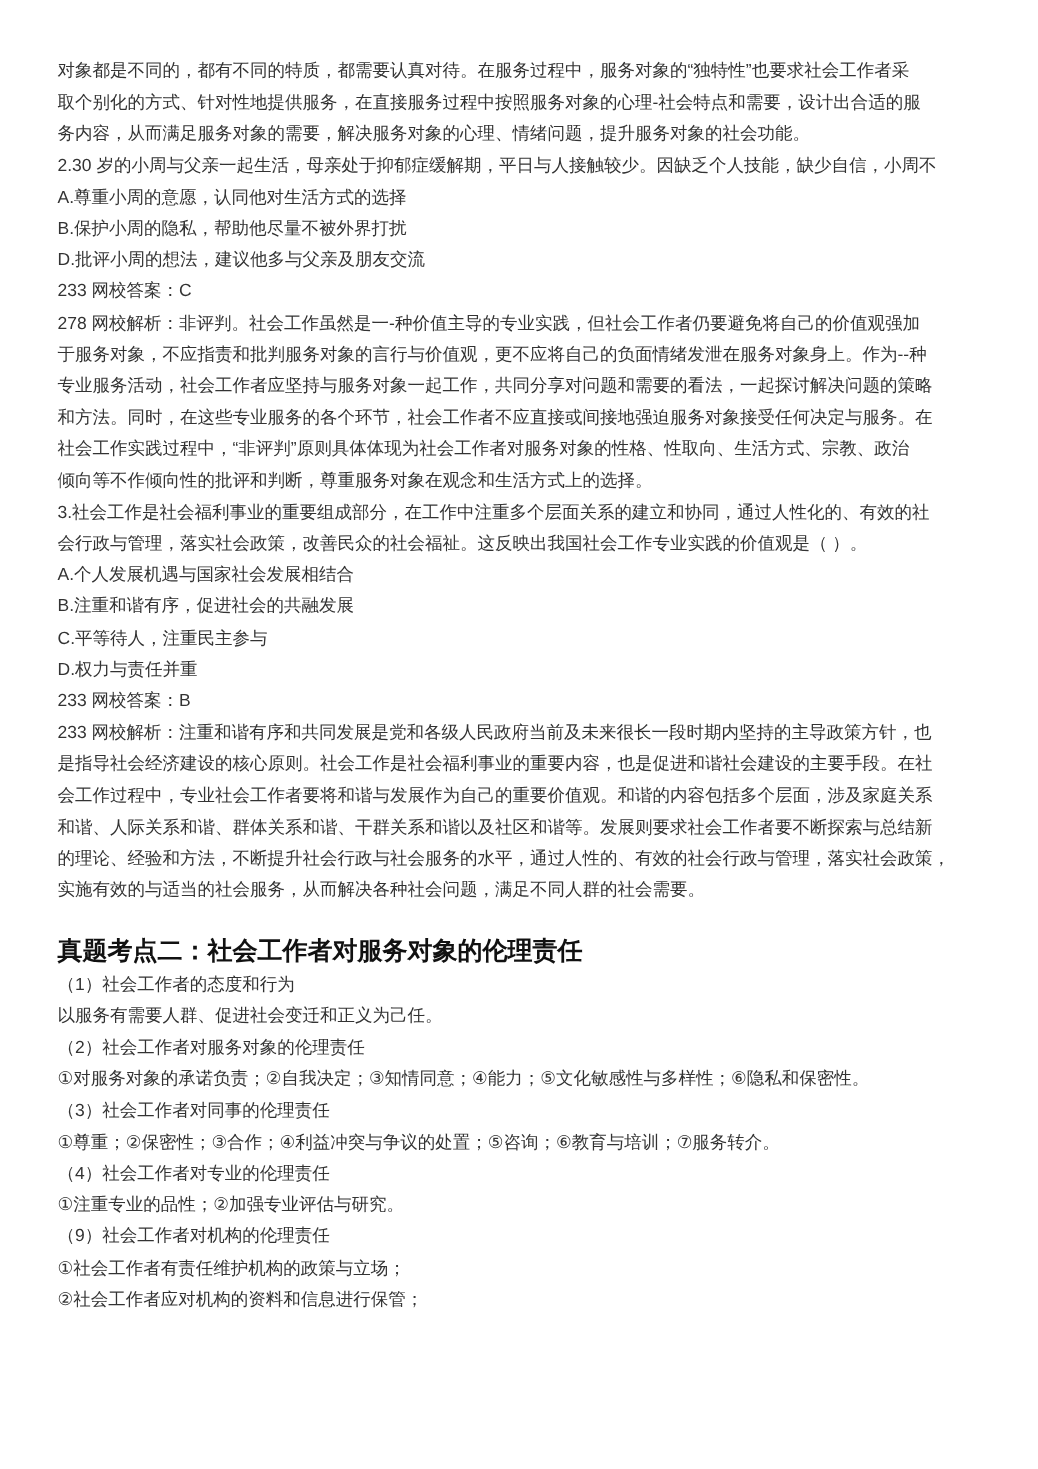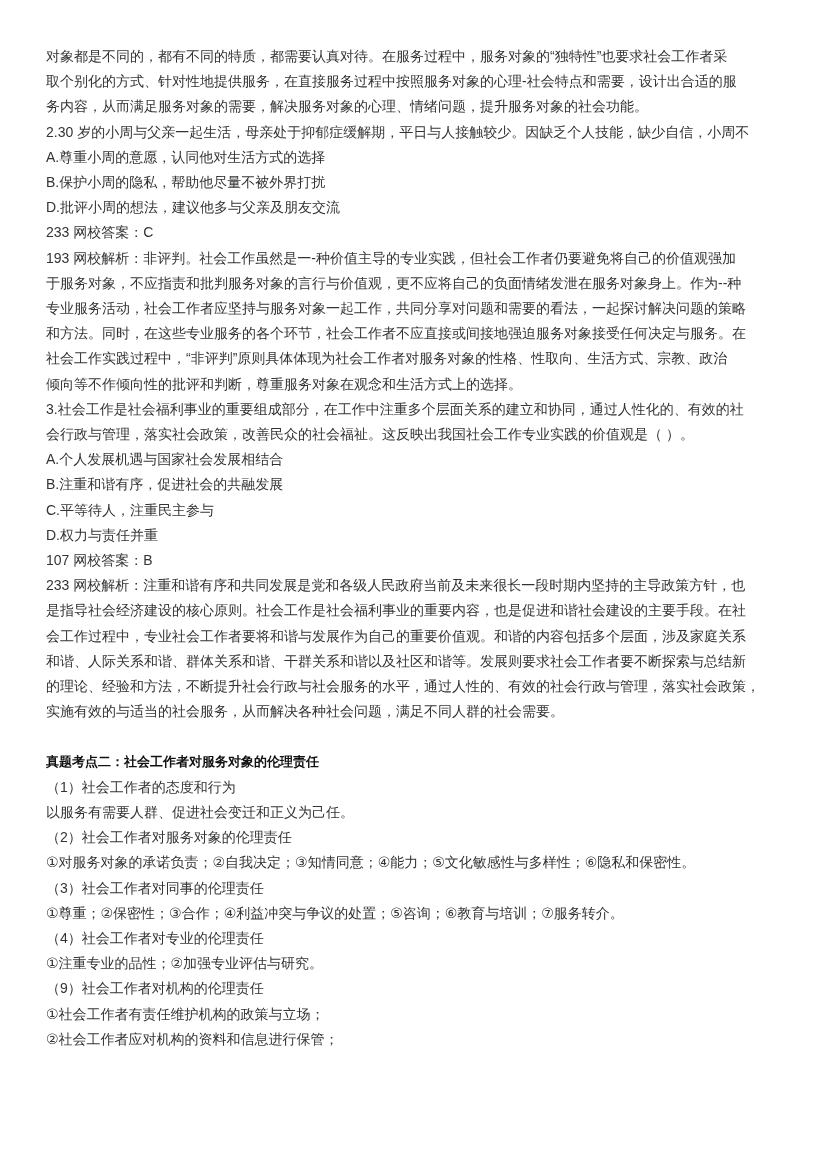--- a/index.html
+++ b/index.html
@@ -24,52 +24,52 @@
   .line {
     font-size: 14px;
     line-height: 25.2px;
     color: #333333;
     white-space: nowrap;
     letter-spacing: 0px;
   }
   .line.heading {
     font-weight: bold;
     color: #111111;
-    font-size: 13px;
+    font-size: 20px;
   }
   .spacer {
     height: 25px;
   }
 </style>
 </head>
 <body>
 
 <div class="page">
   <div class="content">
     <div class="line">对象都是不同的，都有不同的特质，都需要认真对待。在服务过程中，服务对象的“独特性”也要求社会工作者采</div>
     <div class="line">取个别化的方式、针对性地提供服务，在直接服务过程中按照服务对象的心理-社会特点和需要，设计出合适的服</div>
     <div class="line">务内容，从而满足服务对象的需要，解决服务对象的心理、情绪问题，提升服务对象的社会功能。</div>
     <div class="line">2.30 岁的小周与父亲一起生活，母亲处于抑郁症缓解期，平日与人接触较少。因缺乏个人技能，缺少自信，小周不</div>
     <div class="line">A.尊重小周的意愿，认同他对生活方式的选择</div>
     <div class="line">B.保护小周的隐私，帮助他尽量不被外界打扰</div>
     <div class="line">D.批评小周的想法，建议他多与父亲及朋友交流</div>
     <div class="line">233 网校答案：C</div>
-    <div class="line">193 网校解析：非评判。社会工作虽然是一-种价值主导的专业实践，但社会工作者仍要避免将自己的价值观强加</div>
+    <div class="line">278 网校解析：非评判。社会工作虽然是一-种价值主导的专业实践，但社会工作者仍要避免将自己的价值观强加</div>
     <div class="line">于服务对象，不应指责和批判服务对象的言行与价值观，更不应将自己的负面情绪发泄在服务对象身上。作为--种</div>
     <div class="line">专业服务活动，社会工作者应坚持与服务对象一起工作，共同分享对问题和需要的看法，一起探讨解决问题的策略</div>
     <div class="line">和方法。同时，在这些专业服务的各个环节，社会工作者不应直接或间接地强迫服务对象接受任何决定与服务。在</div>
     <div class="line">社会工作实践过程中，“非评判”原则具体体现为社会工作者对服务对象的性格、性取向、生活方式、宗教、政治</div>
     <div class="line">倾向等不作倾向性的批评和判断，尊重服务对象在观念和生活方式上的选择。</div>
     <div class="line">3.社会工作是社会福利事业的重要组成部分，在工作中注重多个层面关系的建立和协同，通过人性化的、有效的社</div>
     <div class="line">会行政与管理，落实社会政策，改善民众的社会福祉。这反映出我国社会工作专业实践的价值观是（ ）。</div>
     <div class="line">A.个人发展机遇与国家社会发展相结合</div>
     <div class="line">B.注重和谐有序，促进社会的共融发展</div>
     <div class="line">C.平等待人，注重民主参与</div>
     <div class="line">D.权力与责任并重</div>
-    <div class="line">107 网校答案：B</div>
+    <div class="line">233 网校答案：B</div>
     <div class="line">233 网校解析：注重和谐有序和共同发展是党和各级人民政府当前及未来很长一段时期内坚持的主导政策方针，也</div>
     <div class="line">是指导社会经济建设的核心原则。社会工作是社会福利事业的重要内容，也是促进和谐社会建设的主要手段。在社</div>
     <div class="line">会工作过程中，专业社会工作者要将和谐与发展作为自己的重要价值观。和谐的内容包括多个层面，涉及家庭关系</div>
     <div class="line">和谐、人际关系和谐、群体关系和谐、干群关系和谐以及社区和谐等。发展则要求社会工作者要不断探索与总结新</div>
     <div class="line">的理论、经验和方法，不断提升社会行政与社会服务的水平，通过人性的、有效的社会行政与管理，落实社会政策，</div>
     <div class="line">实施有效的与适当的社会服务，从而解决各种社会问题，满足不同人群的社会需要。</div>
     <div class="spacer"></div>
     <div class="line heading">真题考点二：社会工作者对服务对象的伦理责任</div>
     <div class="line">（1）社会工作者的态度和行为</div>
     <div class="line">以服务有需要人群、促进社会变迁和正义为己任。</div>

